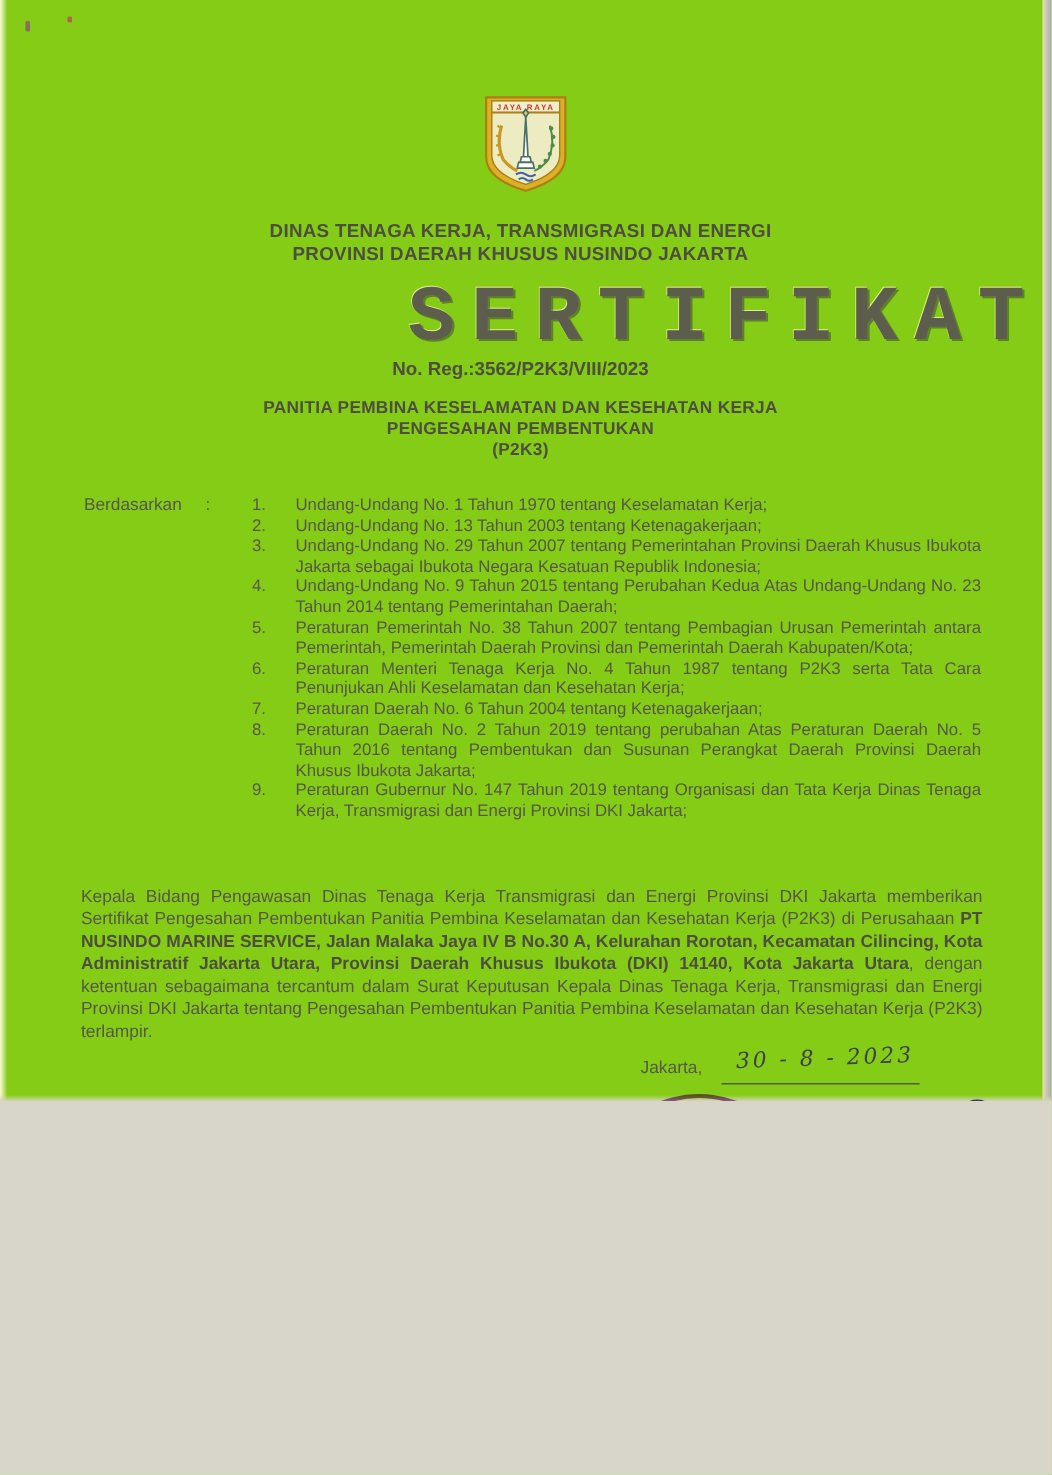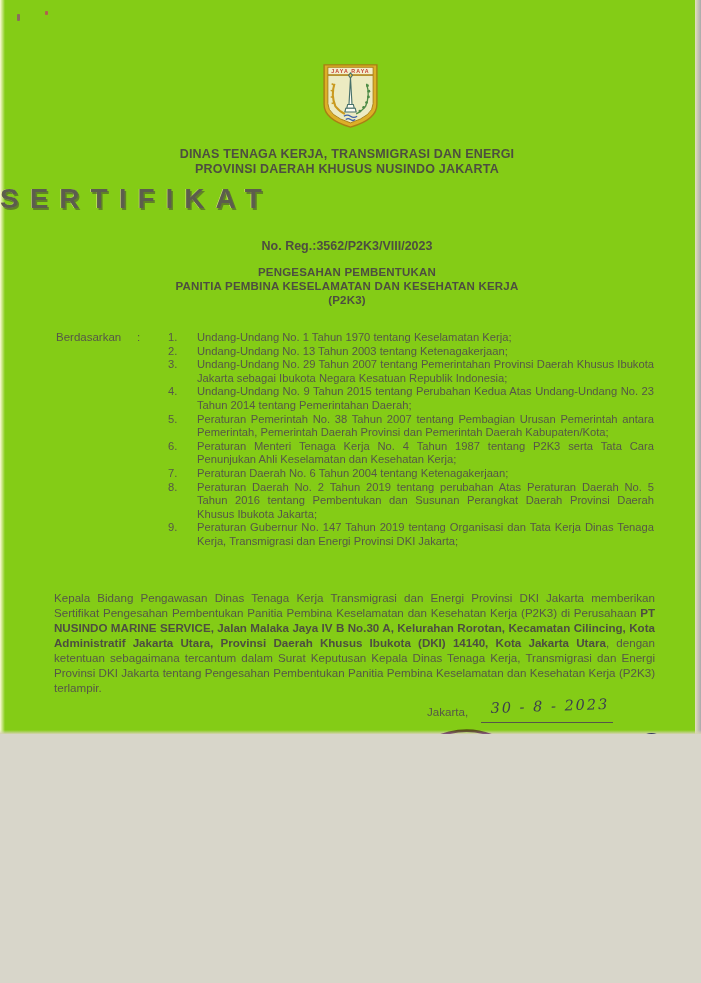--- a/index.html
+++ b/index.html
@@ -20,22 +20,22 @@
   .edge-bottom { position:absolute; left:0; bottom:0; width:100%; height:4px;
     background:linear-gradient(to bottom,rgba(0,0,0,0),#d6d3b4); }
   .speck { position:absolute; border-radius:1px; }
   .speck.s1 { left:17px; top:14px; width:3px; height:7px; background:#8a6d5c; }
   .speck.s2 { left:45px; top:11px; width:3px; height:4px; background:#b0614f; }
 
   
   .logo { position:absolute; left:322px; top:63px; width:57px; height:66px; }
   .dept { position:absolute; left:0; right:7px; top:147px; text-align:center;
     font-weight:bold; font-size:12.5px; line-height:14.5px; color:#4d4e40; letter-spacing:.2px; }
-  .cert-title { position:absolute; left:0; right:7px; top:183px; text-align:left;
-    font-family:Liberation Sans, sans-serif; font-weight:bold; font-size:28px; letter-spacing:11px;
+  .cert-title { position:absolute; left:0; right:7px; top:183px; text-align:right;
+    font-family:Liberation Mono, monospace; font-weight:bold; font-size:52px; letter-spacing:11px;
     color:#5c5d4d; text-shadow:1.5px 1.5px 0 rgba(67,68,55,.55), -0.5px -0.5px 0 rgba(249,245,163,.8); }
   .regno { position:absolute; left:0; right:7px; top:239px; text-align:center;
     font-weight:bold; font-size:12.5px; color:#4d4e40; }
   .subtitle { position:absolute; left:0; right:7px; top:266px; text-align:center;
     font-weight:bold; font-size:11.5px; line-height:13.8px; color:#4d4e40; letter-spacing:.2px; }
 
   
   .basis-label { position:absolute; left:56px; top:331px; font-size:11.5px; }
   .basis-colon { position:absolute; left:137px; top:331px; font-size:11.5px; }
   .basis-list { position:absolute; left:168px; top:331px; width:486px; list-style:none; }
@@ -114,22 +114,22 @@
   <div class="dept">
     <div>DINAS TENAGA KERJA, TRANSMIGRASI DAN ENERGI</div>
     <div>PROVINSI DAERAH KHUSUS NUSINDO JAKARTA</div>
   </div>
 
   <div class="cert-title">SERTIFIKAT</div>
 
   <div class="regno">No. Reg.:3562/P2K3/VIII/2023</div>
 
   <div class="subtitle">
+    <div>PANITIA PEMBINA KESELAMATAN DAN KESEHATAN KERJA</div>
     <div>PENGESAHAN PEMBENTUKAN</div>
-    <div>PANITIA PEMBINA KESELAMATAN DAN KESEHATAN KERJA</div>
     <div>(P2K3)</div>
   </div>
 
   <div class="basis-label">Berdasarkan</div>
   <div class="basis-colon">:</div>
   <ol class="basis-list">
     <li>
         <span class="num">1.</span>
         <span class="txt">Undang-Undang No. 1 Tahun 1970 tentang Keselamatan Kerja;</span>
       </li>

